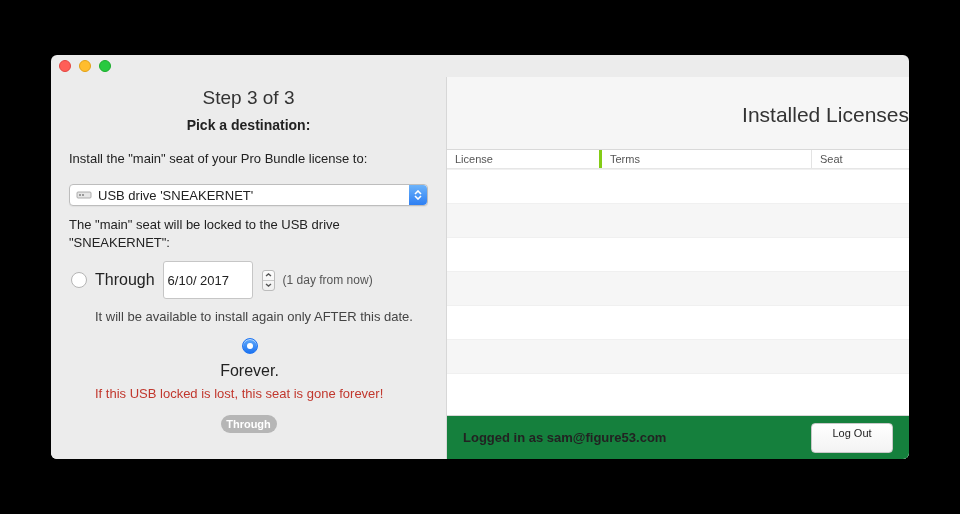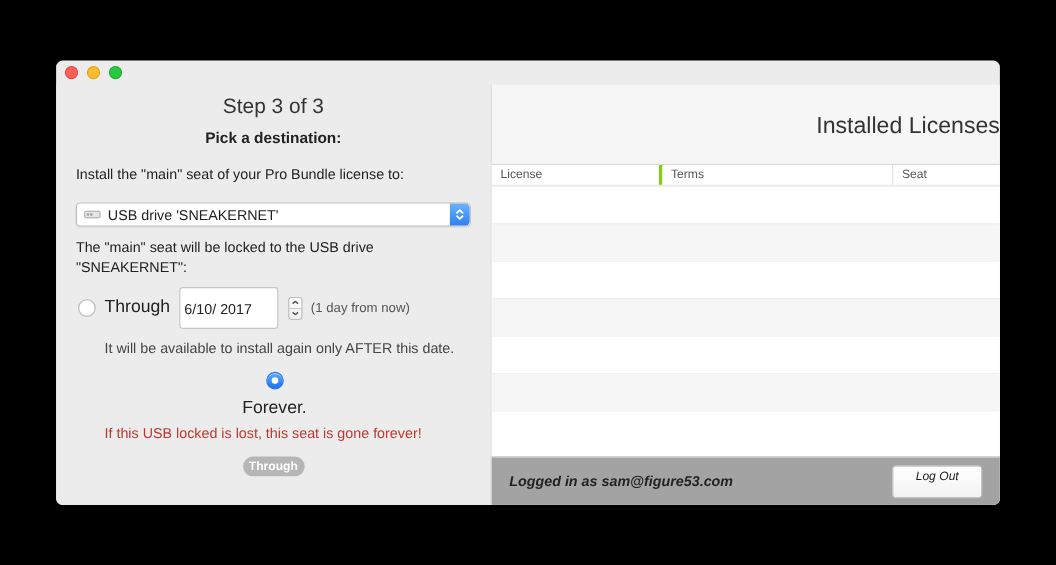--- a/index.html
+++ b/index.html
@@ -139,24 +139,23 @@
   }
   .th { font-size:11px; color:#555; padding:3px 8px; }
   .th.license { width: 155px; border-right:3px solid #84cc16; }
   .th.terms   { width: 210px; border-right:1px solid #e3e3e3; }
   .th.seat    { flex:1; }
   .table-body { flex:1; background:#fff; }
   .table-body .row { height: 34px; border-top:1px solid #f0f0f0; }
   .table-body .row.alt { background:#f6f6f6; }
 
   .right-footer {
-    height: 44px; border-top:1px solid #d7d7d7; background:#a3a3a3;
+    height: 44px; border-top:1px solid #d7d7d7; background:#15803d;
     display:flex; align-items:center; justify-content:space-between;
     padding: 0 16px;
-    font-style: italic;
   }
   .logged { font-size:13px; font-weight:600; color:#222; }
   .logout-btn {
     width: 82px; height:30px; line-height:19px; text-align:center;
     background: linear-gradient(#fff,#f3f3f3);
     border:1px solid #c8c8c8; border-radius:4px; font-size:11px; color:#222;
   }
 </style>
 </head>
 <body>

